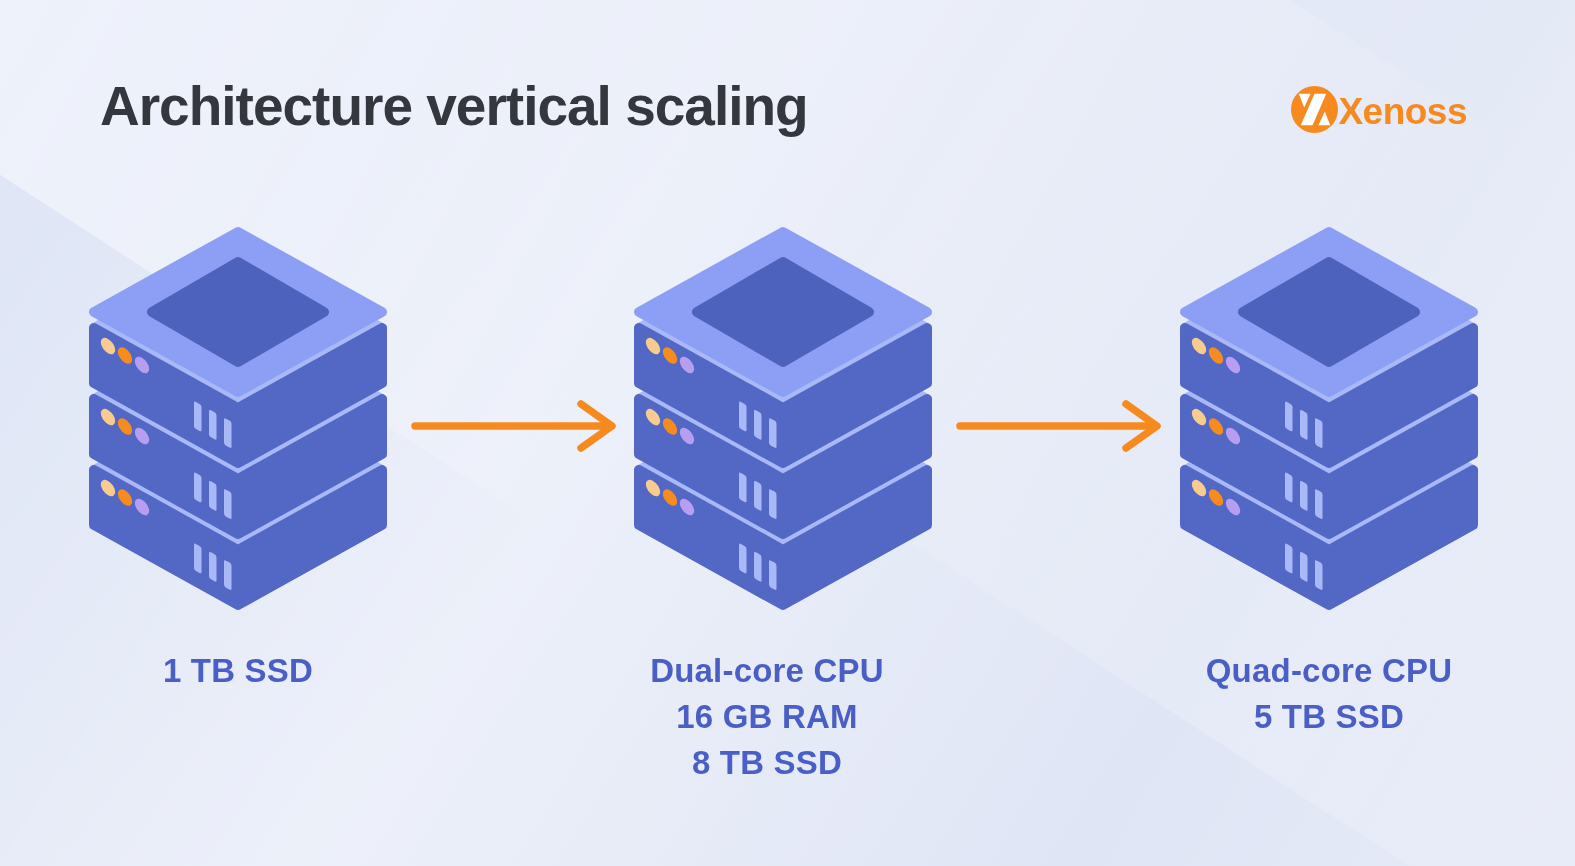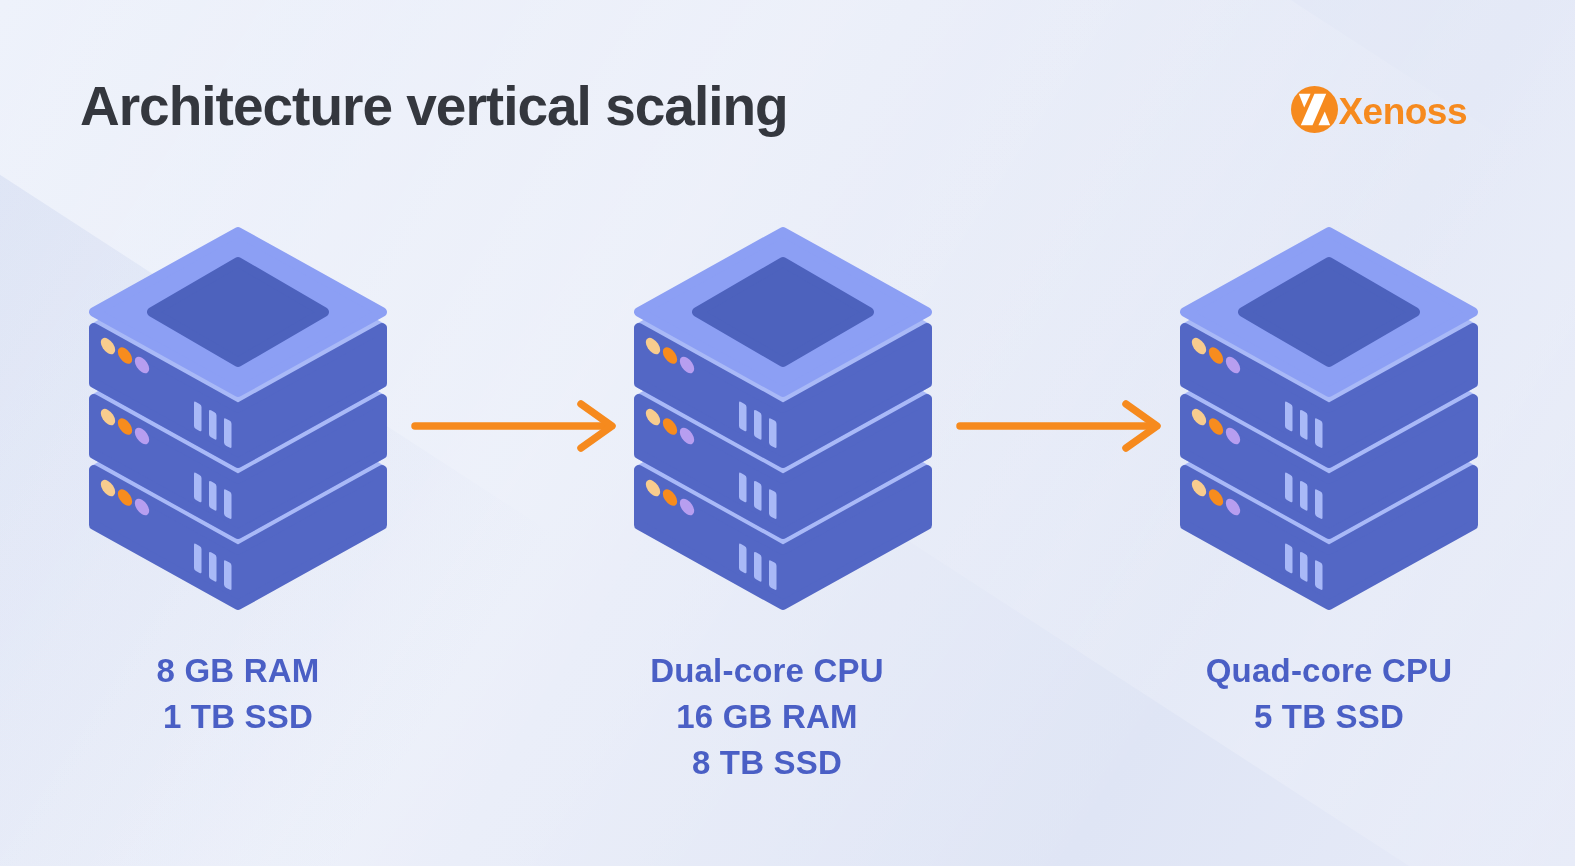--- a/index.html
+++ b/index.html
@@ -26,21 +26,21 @@
     transform: rotate(33deg);
   }
   .bg-streak.s3 {
     left: 950px; top: -500px; width: 1100px; height: 1300px;
     background: linear-gradient(to right, rgba(255,255,255,0) 0%, rgba(255,255,255,0.22) 60%, rgba(255,255,255,0) 100%);
     transform: rotate(33deg);
   }
 
   .title {
     position: absolute;
-    left: 80px; top: 74px;
+    left: 100px; top: 74px;
     font-size: 55px;
     font-weight: 700;
     letter-spacing: -1px;
     color: #34373e;
   }
 
   .logo {
     position: absolute;
     right: 108px; top: 86px;
     display: flex;
@@ -167,21 +167,20 @@
   </svg>
 
 <svg class="arrow a1">
     <use href="#arrow-right"></use>
   </svg>
 <svg class="arrow a2">
     <use href="#arrow-right"></use>
   </svg>
 
 <div class="specs sp1">
-  <div>8 GB RAM</div>
   <div>1 TB SSD</div>
 </div>
 <div class="specs sp2">
   <div>Dual-core CPU</div>
   <div>16 GB RAM</div>
   <div>8 TB SSD</div>
 </div>
 <div class="specs sp3">
   <div>Quad-core CPU</div>
   <div>5 TB SSD</div>

